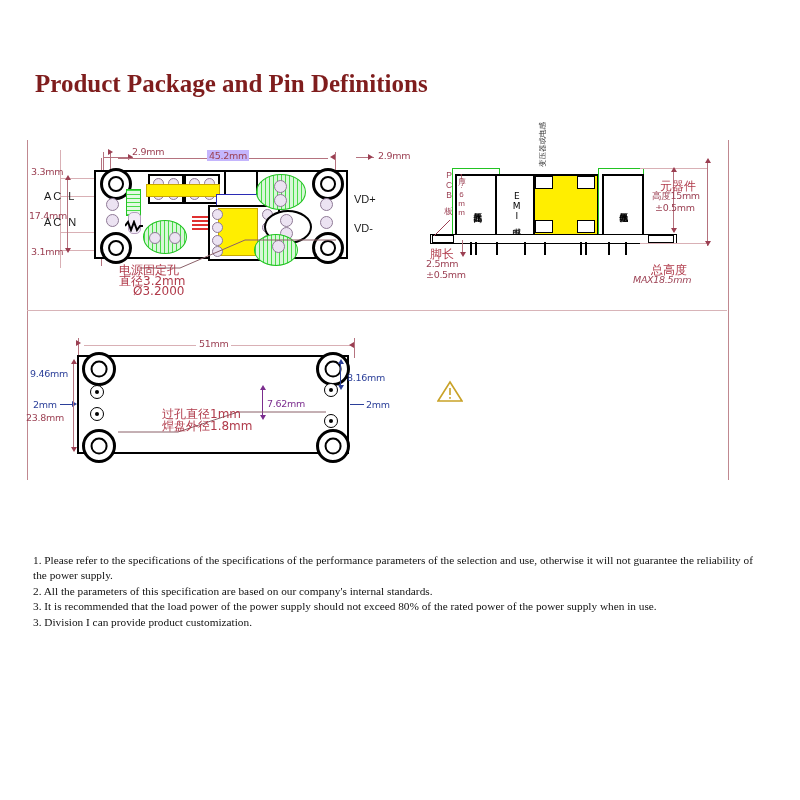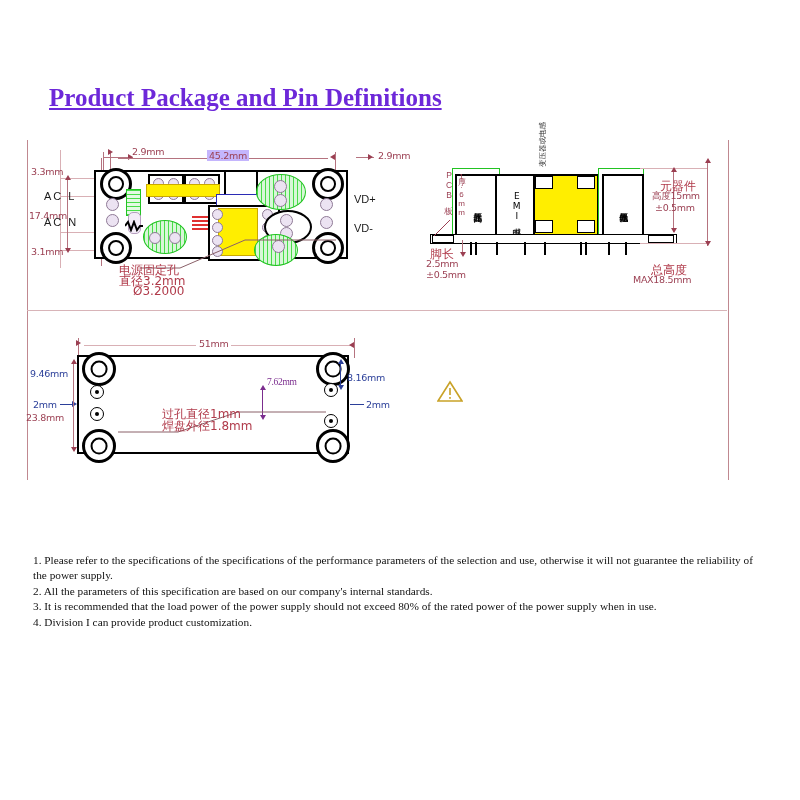--- a/index.html
+++ b/index.html
@@ -3,21 +3,21 @@
 <meta charset="utf-8">
 <style>
   html,body{margin:0;padding:0;}
   body{width:800px;height:800px;background:#ffffff;
        font-family:"Liberation Sans","DejaVu Sans",sans-serif;
        color:#000;overflow:hidden;position:relative;}
   .page{position:absolute;inset:0;}
 
   h1.section-title{
     position:absolute;font-family:"Liberation Serif","DejaVu Serif",serif;
-    font-weight:bold;margin:16px;color:#6d28d9;white-space:nowrap;text-decoration:underline;}
+    font-weight:bold;margin:2px;color:#7f1d1d;white-space:nowrap;}
   #title-package{left:33px;top:68px;font-size:25px;}
   #title-selection{left:33px;top:508px;font-size:25px;}
 
   
   .frame{position:absolute;left:27px;top:140px;width:700px;height:340px;
          border-left:1px solid #c08890;border-right:1px solid #c08890;}
   .frame-mid{position:absolute;left:27px;top:310px;width:700px;
          border-top:1px solid #d8b4b8;}
 
   .dim{position:absolute;color:#9b3f52;font-size:9.5px;white-space:nowrap;
@@ -285,21 +285,21 @@
   <div class="arrow ar-d" style="left:671px;top:228px;"></div>
   <div class="cn" style="left:660px;top:178px;">元器件</div>
   <div class="dim" style="left:652px;top:190px;">高度15mm</div>
   <div class="dim" style="left:655px;top:202px;">±0.5mm</div>
 
   <div class="ln h thin" style="left:640px;top:243px;width:68px;"></div>
   <div class="ln v" style="left:707px;top:160px;height:86px;"></div>
   <div class="arrow ar-u" style="left:705px;top:158px;"></div>
   <div class="arrow ar-d" style="left:705px;top:241px;"></div>
   <div class="cn" style="left:651px;top:262px;">总高度</div>
-  <div class="dim" style="left:633px;top:274px;">MAX18.5mm</div>
+  <div class="dim" style="left:633px;top:274px;font-style:italic;">MAX18.5mm</div>
 
   <div class="ln v" style="left:78px;top:338px;height:20px;"></div>
   <div class="arrow ar-r" style="left:76px;top:340px;"></div>
   <div class="ln h thin" style="left:84px;top:345px;width:270px;"></div>
   <div class="arrow ar-l" style="left:349px;top:342px;"></div>
   <div class="ln v" style="left:354px;top:338px;height:20px;"></div>
   <div class="dim" style="left:196px;top:338px;background:#fff;padding:0 3px;">51mm</div>
 
   <div class="ln h thin" style="left:92px;top:383px;width:248px;"></div>
   <div class="dim" style="left:196px;top:376px;background:#fff;padding:0 3px;">47mm</div>
@@ -353,21 +353,21 @@
   <div class="ln v blue" style="left:340px;top:362px;height:26px;"></div>
   <div class="arrow ar-bl" style="left:338px;top:359px;"></div>
   <div class="arrow ar-bd" style="left:338px;top:385px;"></div>
   <div class="dim blue" style="left:347px;top:372px;">8.16mm</div>
   <div class="ln h blue" style="left:350px;top:404px;width:14px;"></div>
   <div class="dim blue" style="left:366px;top:399px;">2mm</div>
 
   <div class="ln v purple" style="left:262px;top:388px;height:30px;"></div>
   <div class="arrow ar-pu" style="left:260px;top:385px;"></div>
   <div class="arrow ar-pd" style="left:260px;top:415px;"></div>
-  <div class="dim purple" style="left:267px;top:377px;font-family:Liberation Serif, serif;">7.62mm</div>
+  <div class="dim purple" style="left:267px;top:398px;">7.62mm</div>
 
   <svg style="position:absolute;left:118px;top:408px;width:210px;height:30px;">
     <polyline points="0,24 60,24 120,4 208,4" stroke="#8a6068" stroke-width="1" fill="none"></polyline>
   </svg>
   <div class="cn" style="left:162px;top:406px;">过孔直径1mm</div>
   <div class="cn" style="left:162px;top:418px;">焊盘外径1.8mm</div>
 
   <div id="warn">
     <span class="tri">
       <svg width="26" height="23" viewBox="0 0 26 23">
@@ -376,16 +376,16 @@
         <rect x="12.2" y="17" width="1.6" height="1.8" fill="#c9a227"></rect>
       </svg>
     </span>
   </div>
 
 
   <div id="precautions">
     <p>1. Please refer to the specifications of the specifications of the performance parameters of the selection and use, otherwise it will not guarantee the reliability of the power supply.</p>
     <p>2. All the parameters of this specification are based on our company's internal standards.</p>
     <p>3. It is recommended that the load power of the power supply should not exceed 80% of the rated power of the power supply when in use.</p>
-    <p>4. Division I can provide product customization.</p>
+    <p>3. Division I can provide product customization.</p>
   </div>
 
 </div>
 
 </body></html>

